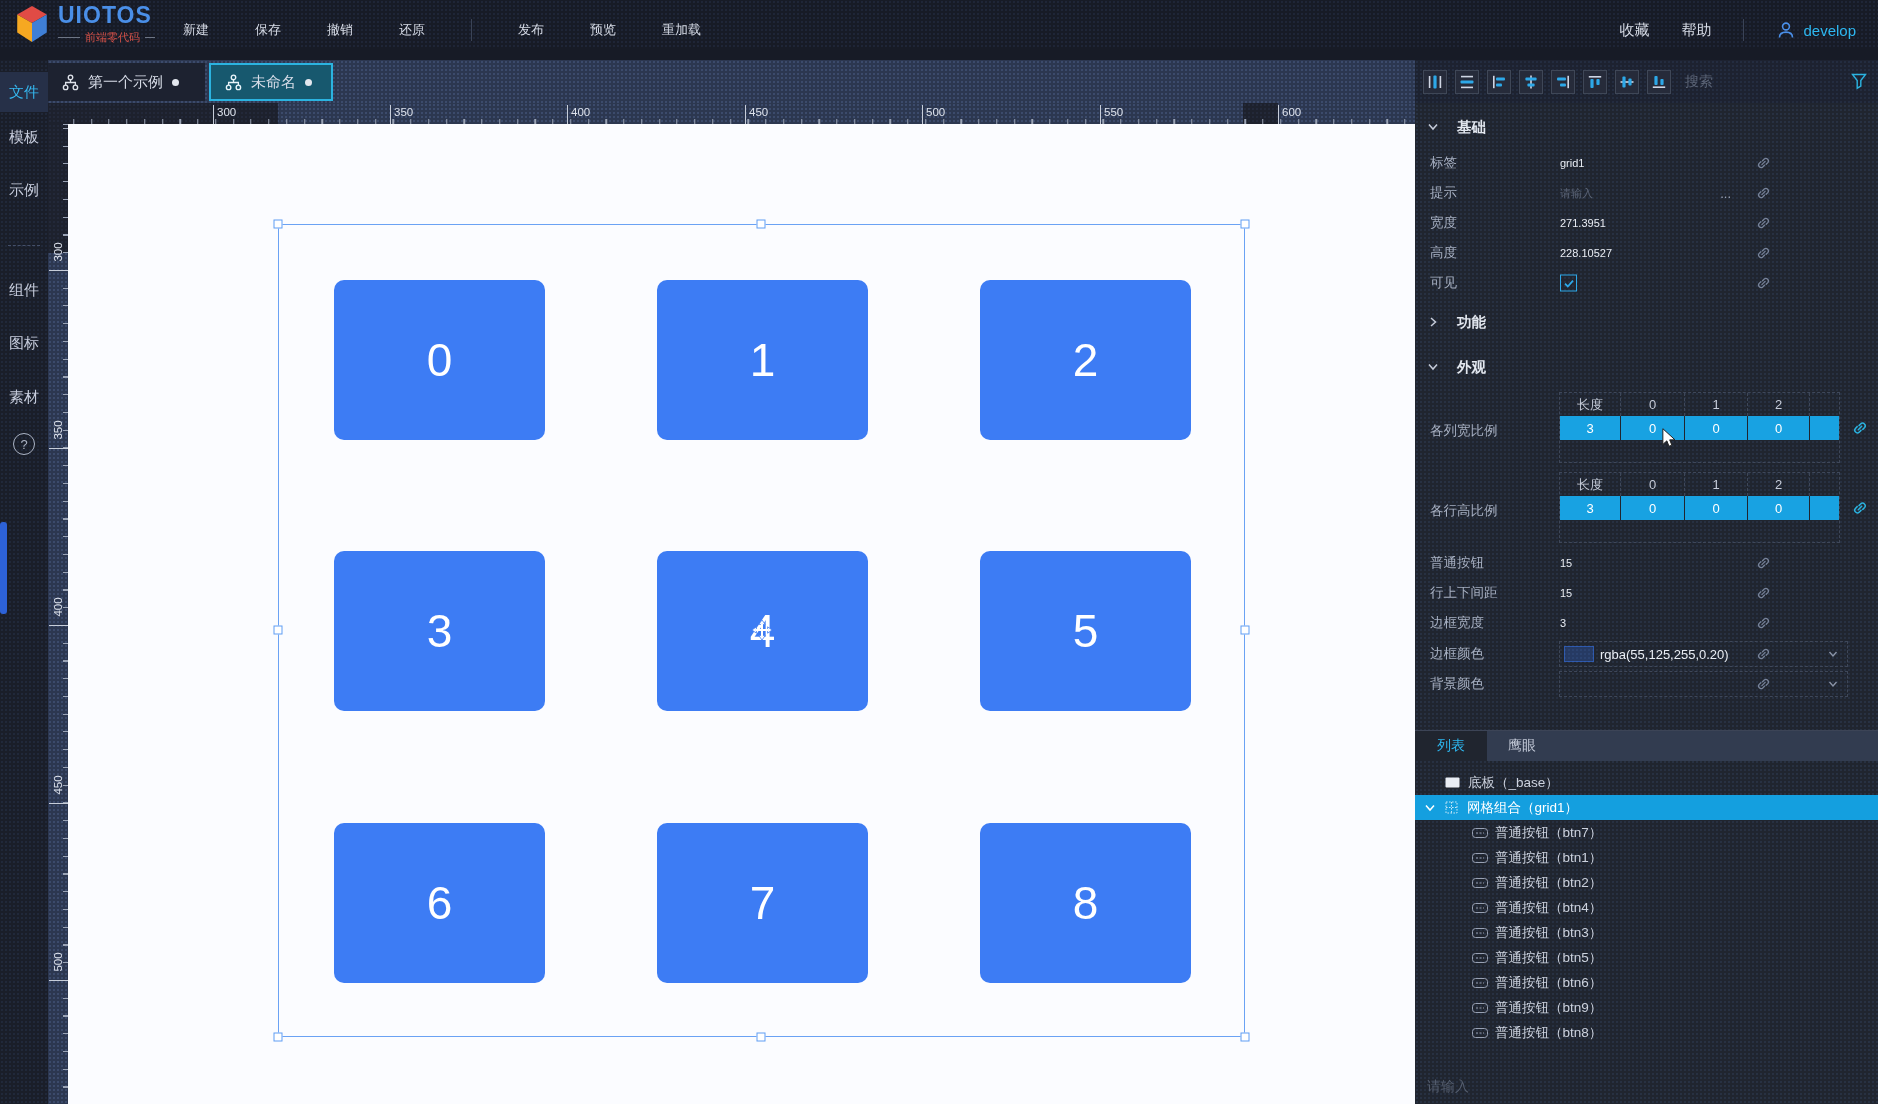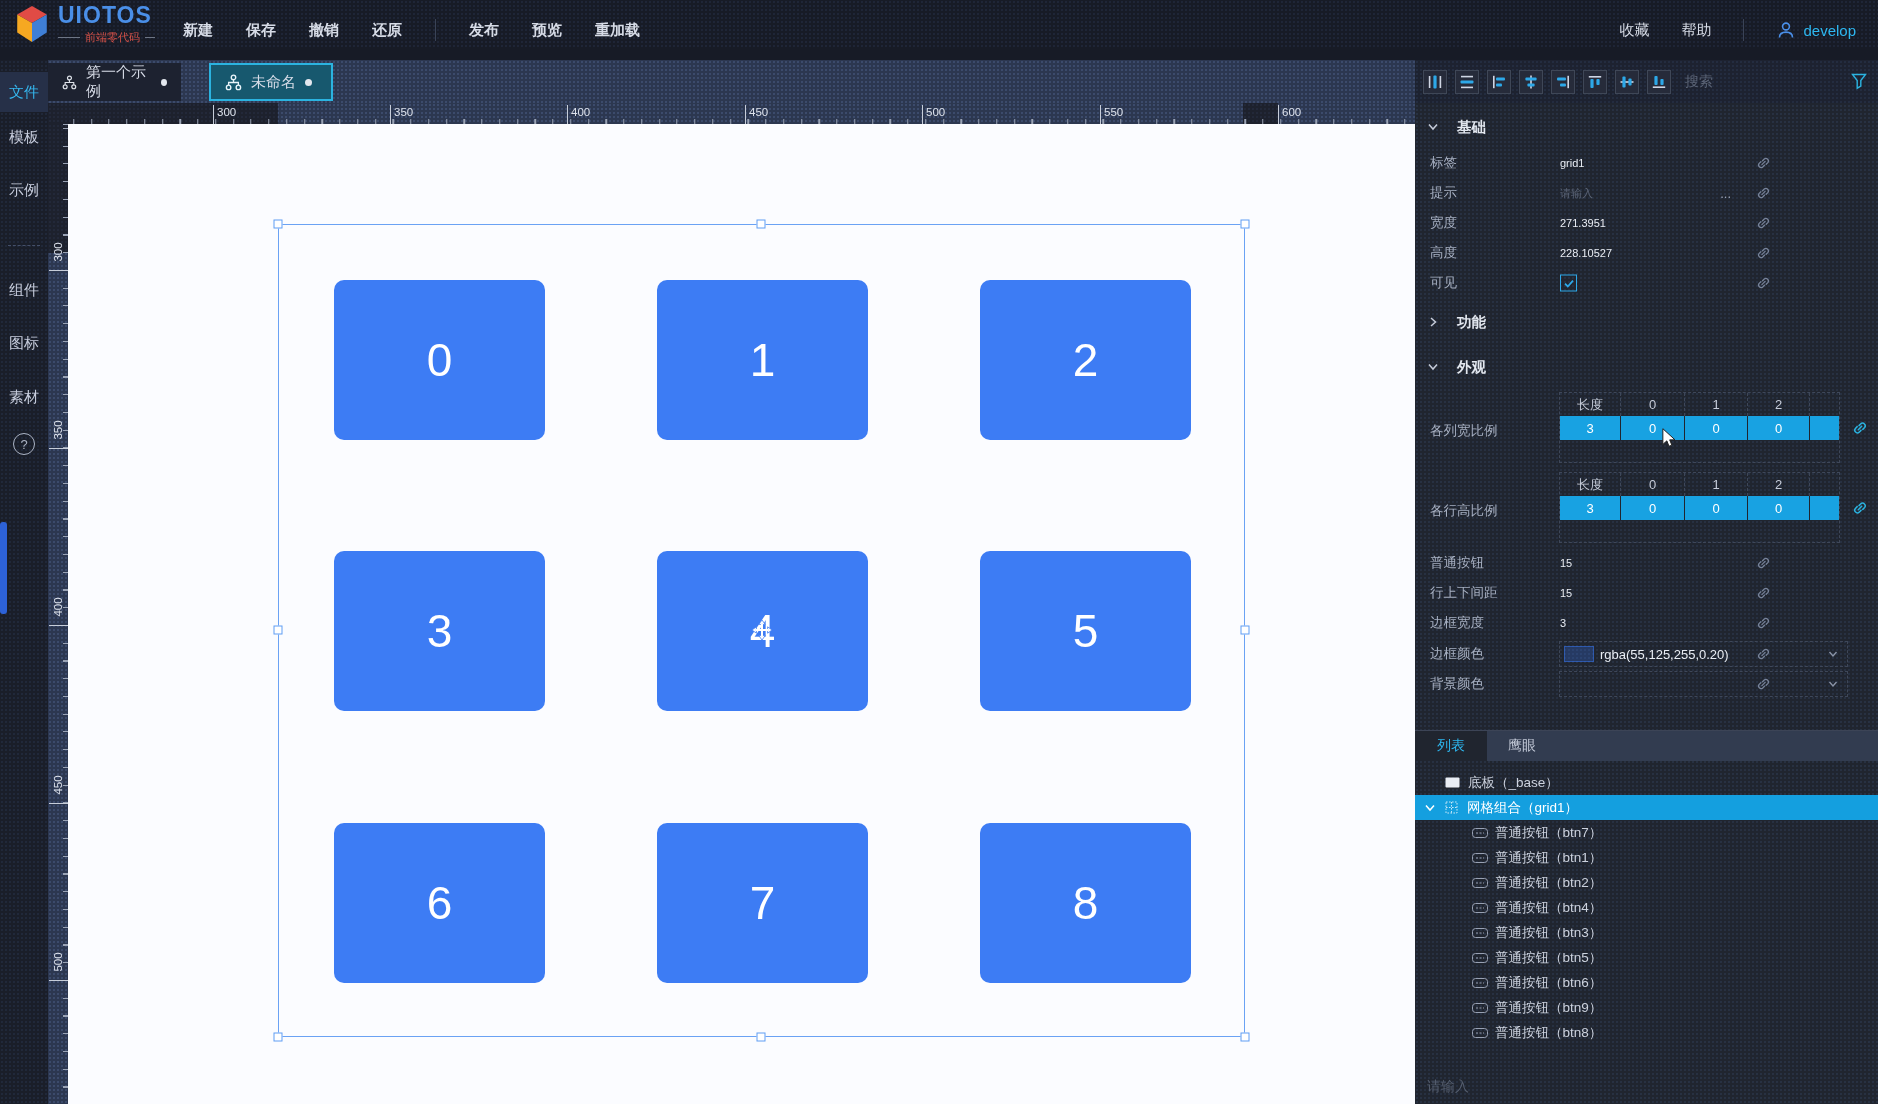--- a/index.html
+++ b/index.html
@@ -13,39 +13,39 @@
   .tex-blue{background-color:#2c3750;background-image:radial-gradient(rgba(135,170,240,0.17) 1px,transparent 1.3px);background-size:4px 4px;}
   .tex-darker{background-color:#1d212d;background-image:radial-gradient(rgba(95,130,205,0.08) 1px,transparent 1.3px);background-size:4px 4px;}
 
   
   .topbar{left:0;top:0;width:1878px;height:48px;display:flex;align-items:center;}
   .logo{display:flex;align-items:center;gap:8px;margin-left:14px;}
   .logo-title{font-size:23px;font-weight:bold;color:#4a8fe8;letter-spacing:1px;line-height:1;}
   .logo-sub{font-size:11px;color:#d65248;display:flex;align-items:center;gap:5px;margin-top:3px;}
   .dashline{display:inline-block;width:22px;border-top:1px solid #6d7585;height:0;}
   .dashline.short{width:10px;}
-  .menu{position:absolute;left:183px;top:0;height:60px;display:flex;align-items:center;gap:33px;font-size:15px;font-weight:bold;}
+  .menu{position:absolute;left:183px;top:0;height:60px;display:flex;align-items:center;gap:46px;font-size:13px;}
   .menu-item{color:#d6dbe6;cursor:pointer;}
   .vsep{width:1px;height:22px;background:#3a4356;}
   .top-right{position:absolute;right:22px;top:0;height:60px;display:flex;align-items:center;gap:32px;font-size:15px;}
   .user{display:flex;align-items:center;gap:7px;color:#2db7f0;font-size:15px;}
 
   
   .sidebar{left:0;top:60px;width:48px;height:1044px;}
   .side-item{position:absolute;left:0;width:48px;height:40px;display:flex;align-items:center;justify-content:center;
              font-size:15px;color:#c8cede;cursor:pointer;}
   .side-item.active{background:#263048;color:#35b8f0;}
   .side-divider{position:absolute;left:8px;width:32px;border-top:1px dashed #45506a;}
   .help-circle{width:22px;height:22px;border:1.5px solid #aab2c2;border-radius:50%;display:flex;align-items:center;justify-content:center;font-size:13px;color:#aab2c2;}
   .side-scroll{position:absolute;left:0;width:7px;background:#2d62d8;border-radius:3px;}
 
   
   .tabstrip{left:48px;top:60px;width:1367px;height:43px;}
   .tab{position:absolute;top:3px;height:38px;display:flex;align-items:center;gap:9px;padding:0 14px;font-size:15px;color:#d8dde8;cursor:pointer;}
-  .tab.inactive{left:0;width:133px;background:#1d2230;}
+  .tab.inactive{left:0;width:157px;background:#1d2230;}
   .tab.active{left:161px;width:124px;background:#17586e;border:2px solid #2bb3e0;}
   .tab-dot{width:7px;height:7px;border-radius:50%;background:#e3e7ee;}
 
   
   .hruler{left:48px;top:103px;width:1367px;height:21px;}
   .hruler .ticks{position:absolute;left:20px;right:0;bottom:0;height:5px;
     background-image:repeating-linear-gradient(90deg,#9aa3b5 0 1px,transparent 1px 17.75px);background-position-x:5.25px;}
   .rlabel{position:absolute;font-size:11.5px;color:#dde2ec;top:3px;}
   .rtick{position:absolute;top:2px;width:1px;height:19px;background:#c7cdd9;}
   .vruler{left:48px;top:124px;width:20px;height:980px;}

